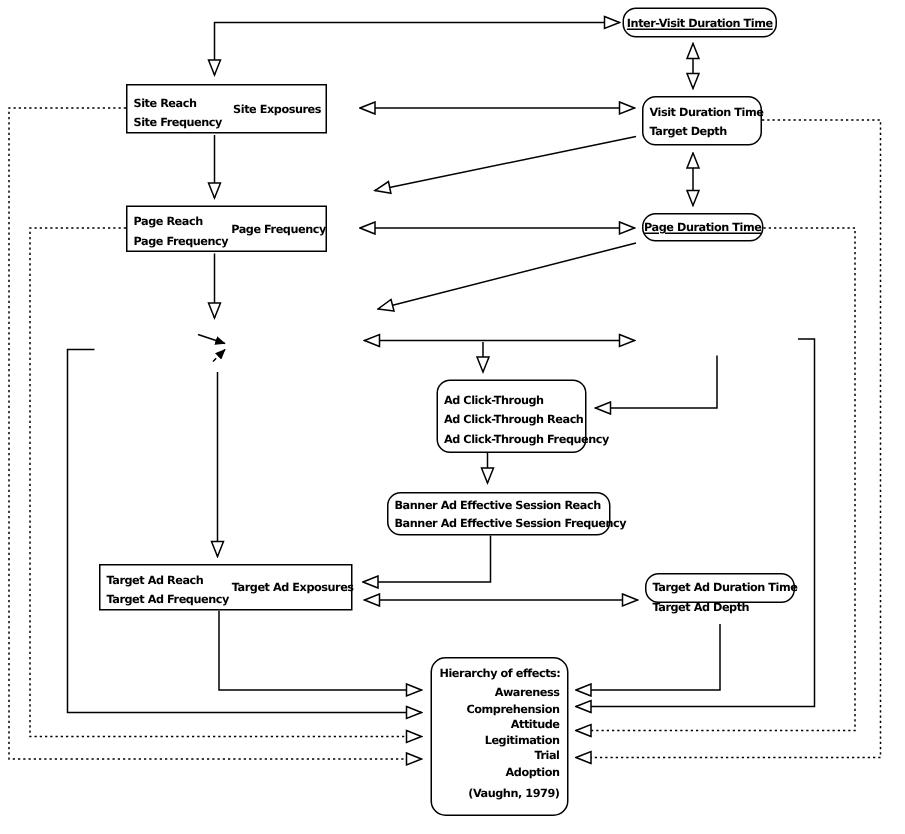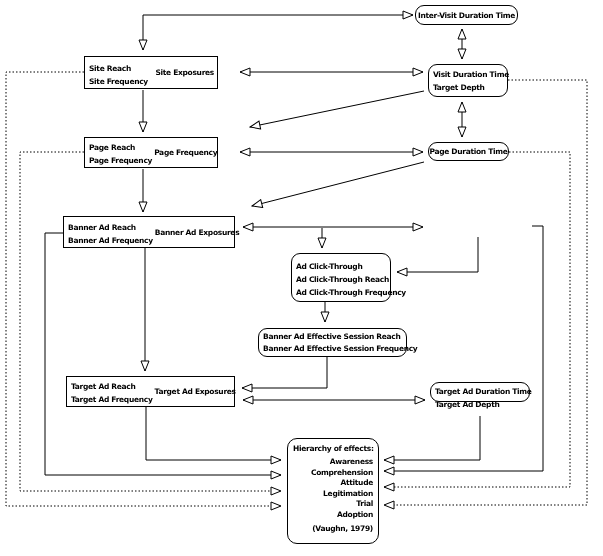--- a/index.html
+++ b/index.html
@@ -9,21 +9,21 @@
     font-weight:bold;font-size:7.5px;letter-spacing:-0.3px;color:#000;
   }
   #connectors{position:absolute;left:0;top:0;width:603px;height:556px;}
   .box{position:absolute;border:1px solid #000;background:#fff;box-sizing:border-box;}
   .round{border-radius:9px;padding:2px 4px;white-space:nowrap;display:flex;flex-direction:column;justify-content:center;}
   .round .ln{line-height:13px;}
   .factor{display:flex;flex-direction:row;align-items:center;justify-content:space-between;padding:0 3px 0 4px;}
   .factor .col{display:flex;flex-direction:column;justify-content:flex-end;height:100%;padding:2px 0;}
   .factor .col span{line-height:13px;white-space:nowrap;}
   .factor .exp{white-space:nowrap;padding-left:2px;}
-  .center{align-items:center;text-align:center;}
+  .center{align-items:center;text-align:center;text-decoration:underline;}
   #hierarchy-box{border-radius:10px;padding:5px 5px;display:block;text-align:right;}
   #hierarchy-box .title{line-height:10px;margin-bottom:3px;white-space:nowrap;}
   #hierarchy-box .item{line-height:10.5px;white-space:nowrap;}
   #hierarchy-box .cite{line-height:10px;margin-top:4px;white-space:nowrap;}
 </style>
 </head>
 <body>
 
 <div id="canvas">
 
@@ -106,27 +106,20 @@
       <span>Page Reach</span>
       <span>Page Frequency</span>
     </div>
     <span class="exp">Page Frequency</span>
   </div>
 
   <div class="box round center" style="left:428px;top:142px;width:81px;height:19px;">
     <span class="ln">Page Duration Time</span>
   </div>
 
-  <div class="box factor" style="left:63px;top:216px;width:172px;height:32px;">
-    <div class="col">
-      <span>Banner Ad Reach</span>
-      <span>Banner Ad Frequency</span>
-    </div>
-    <span class="exp">Banner Ad Exposures</span>
-  </div>
 
 
   <div class="box round" style="left:291px;top:253px;width:100px;height:49px;justify-content:flex-end;">
     <span class="ln">Ad Click-Through</span>
     <span class="ln">Ad Click-Through Reach</span>
     <span class="ln">Ad Click-Through Frequency</span>
   </div>
 
   <div class="box factor" style="left:66px;top:376px;width:169px;height:31px;">
     <div class="col">

